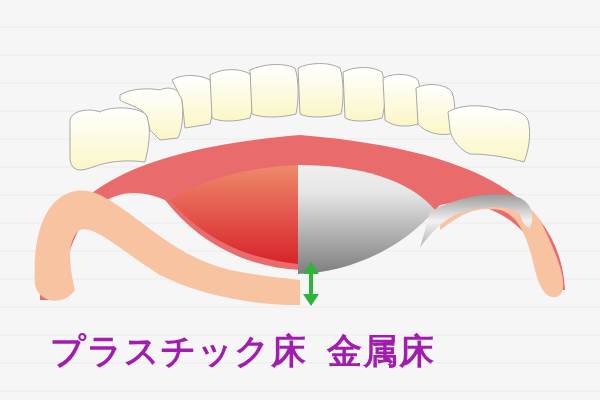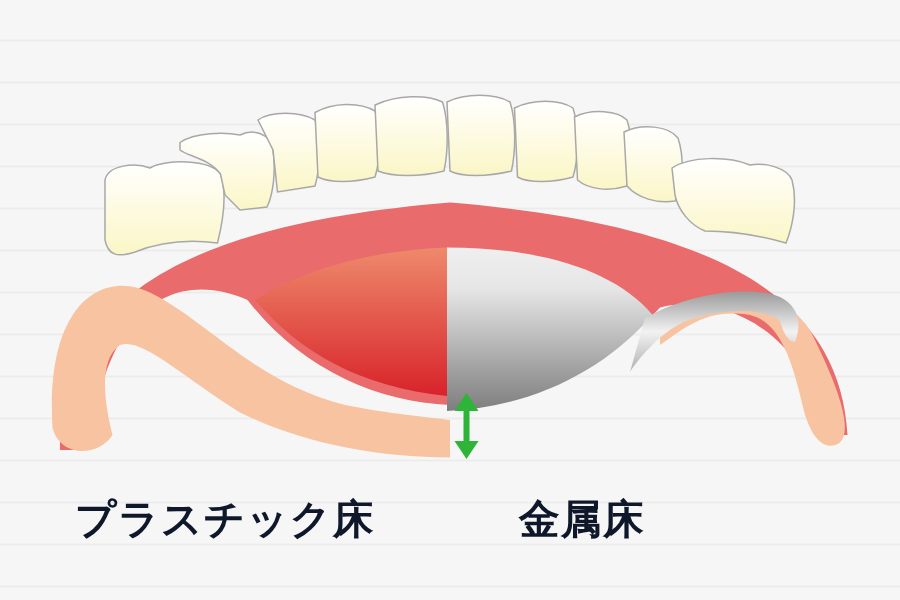--- a/index.html
+++ b/index.html
@@ -1,22 +1,22 @@
 <!DOCTYPE html>
 <html><head>
 <meta charset="utf-8">
 <style>
   html, body { margin:0; padding:0; }
   body { width:600px; height:400px; overflow:hidden; background:#f6f6f6; position:relative; font-family:"DejaVu Serif", serif; }
   .lines { position:absolute; inset:0;
     background-image: repeating-linear-gradient(to bottom, transparent 0px, transparent 26px, #ebebeb 27px, transparent 28px); }
   svg.art { position:absolute; left:0; top:0; }
-  .label { position:absolute; top:328px; font-size:27px; font-weight:bold; color:#0f172a; letter-spacing:1px; }
+  .label { position:absolute; top:328px; font-size:35px; font-weight:bold; color:#a21caf; letter-spacing:1px; }
   #lbl-left { left:50px; }
-  #lbl-right { left:346px; }
+  #lbl-right { left:327px; }
 </style>
 </head>
 <body>
 
 <div class="lines"></div>
 
 <svg class="art" width="600" height="400" viewBox="0 0 600 400">
   <defs>
     <linearGradient id="toothG" x1="0" y1="0" x2="0" y2="1">
       <stop offset="0" stop-color="#ffffff"></stop>

